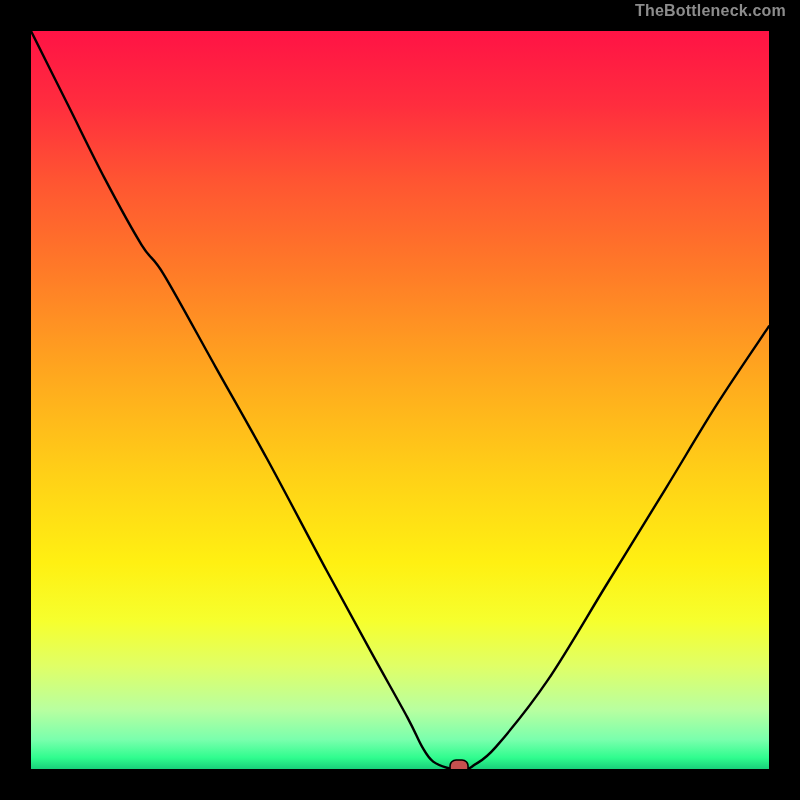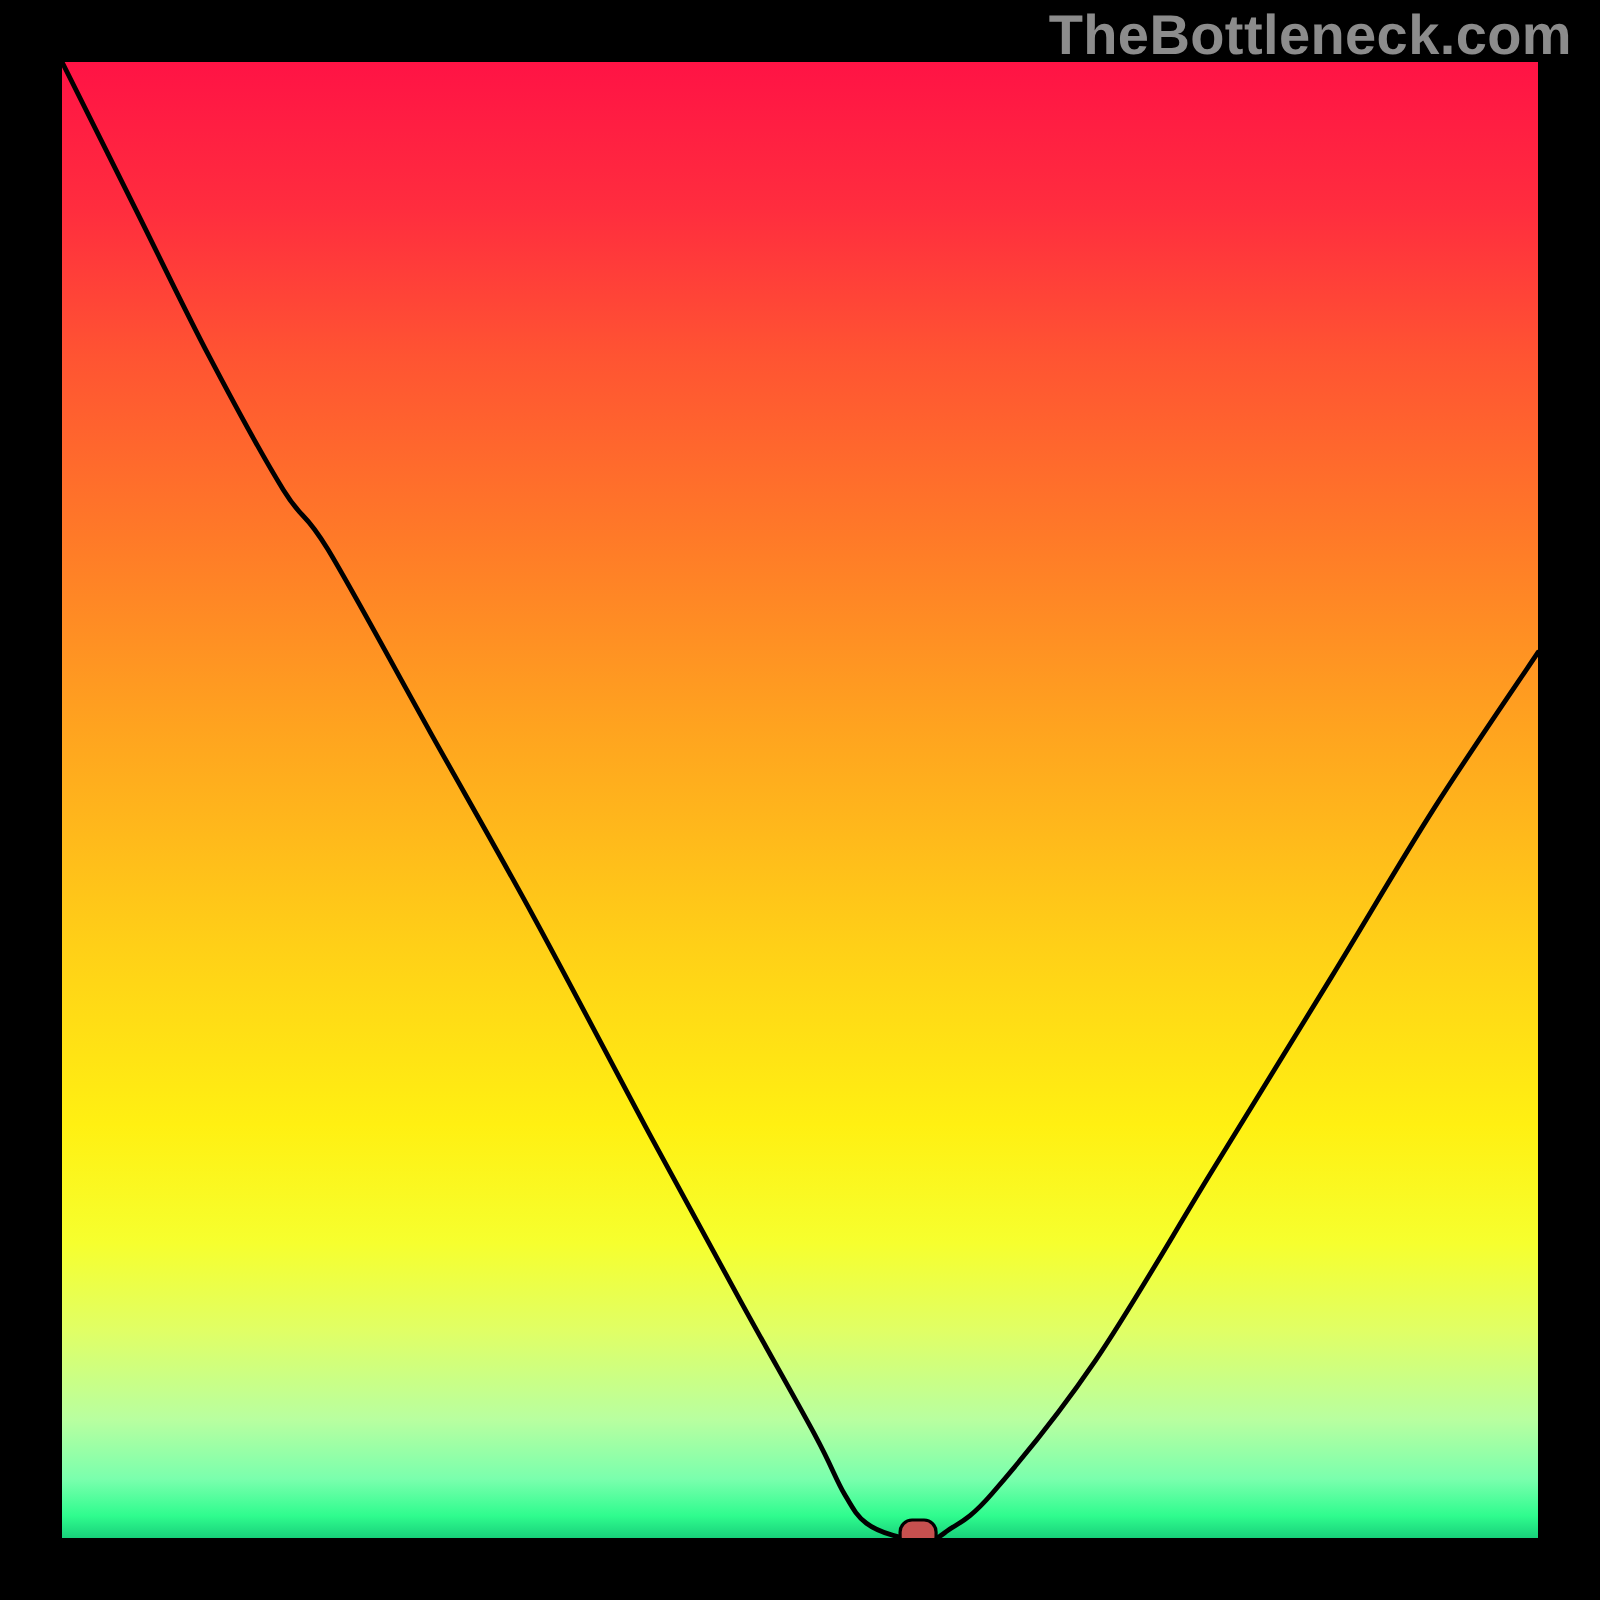--- a/index.html
+++ b/index.html
@@ -13,21 +13,21 @@
   .container {
     position: relative;
     width: 800px;
     height: 800px;
   }
   .watermark {
     position: absolute;
     top: 2px;
     right: 14px;
     font-family: Arial, Helvetica, sans-serif;
-    font-size: 28px;
+    font-size: 16px;
     font-weight: bold;
     color: #8c8c8c;
     letter-spacing: 0.2px;
     z-index: 10;
   }
   .plot-frame {
     position: absolute;
     left: 31px;
     top: 31px;
     width: 738px;

